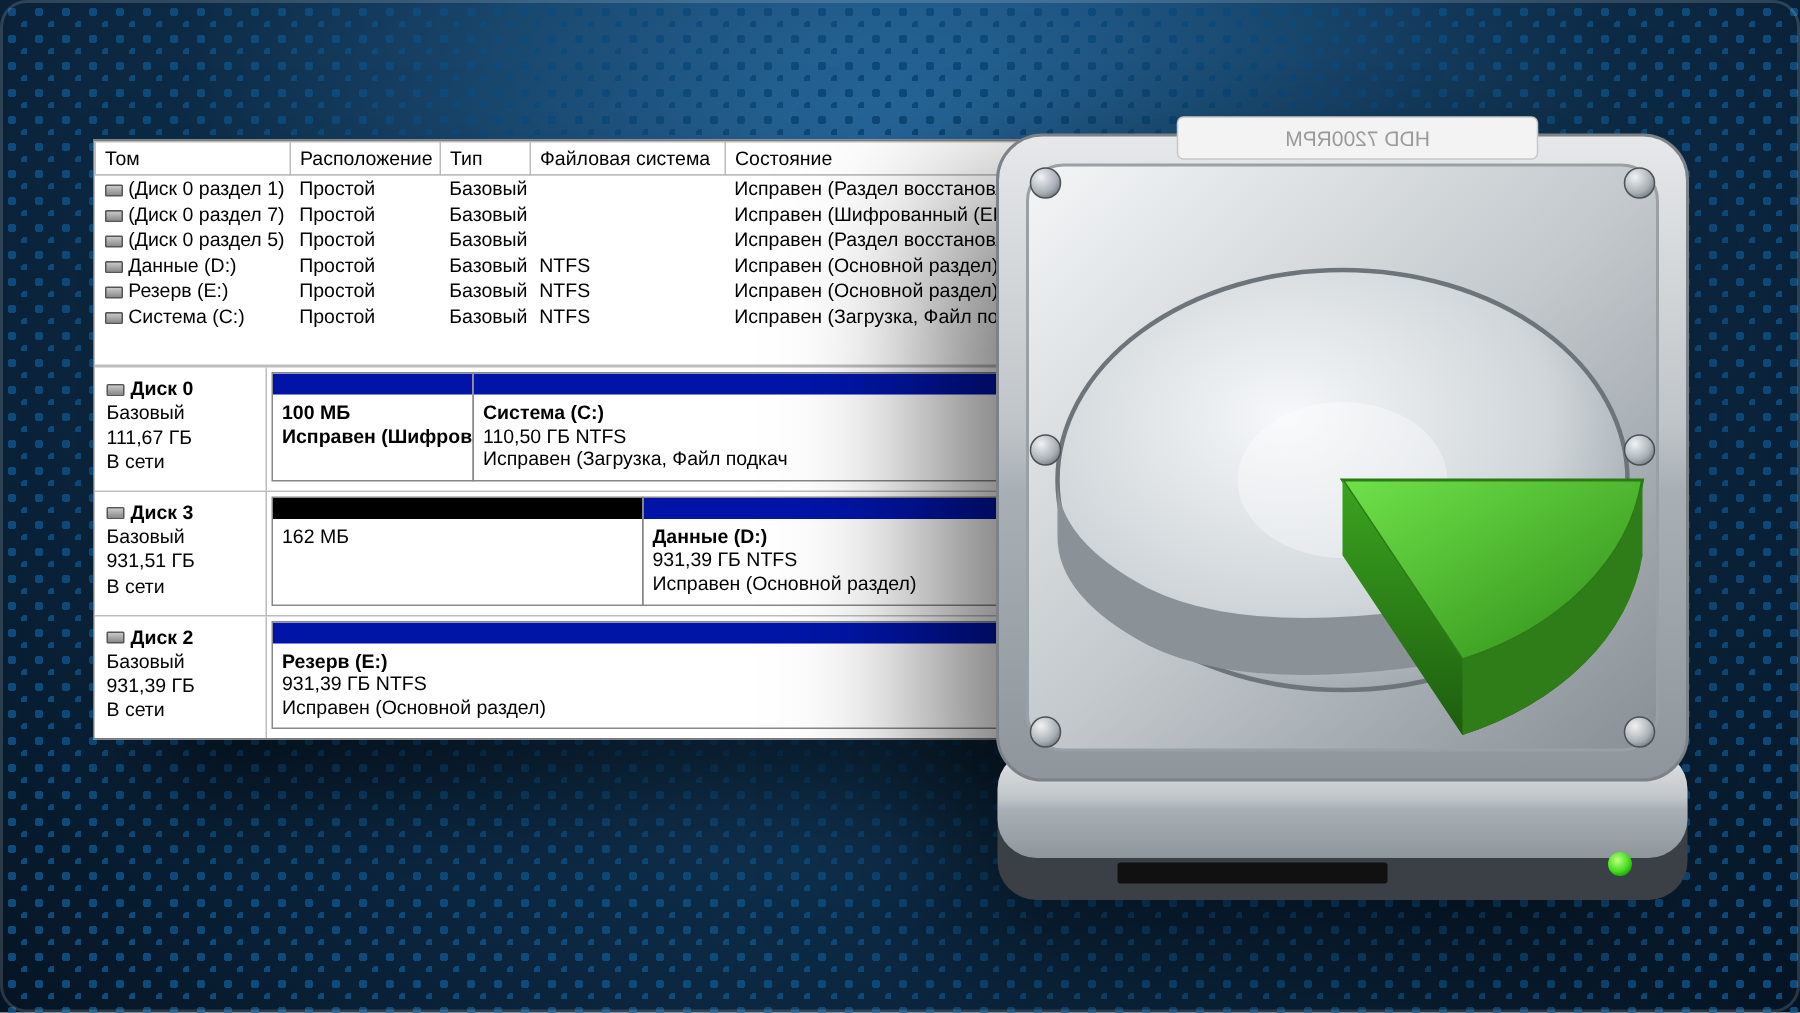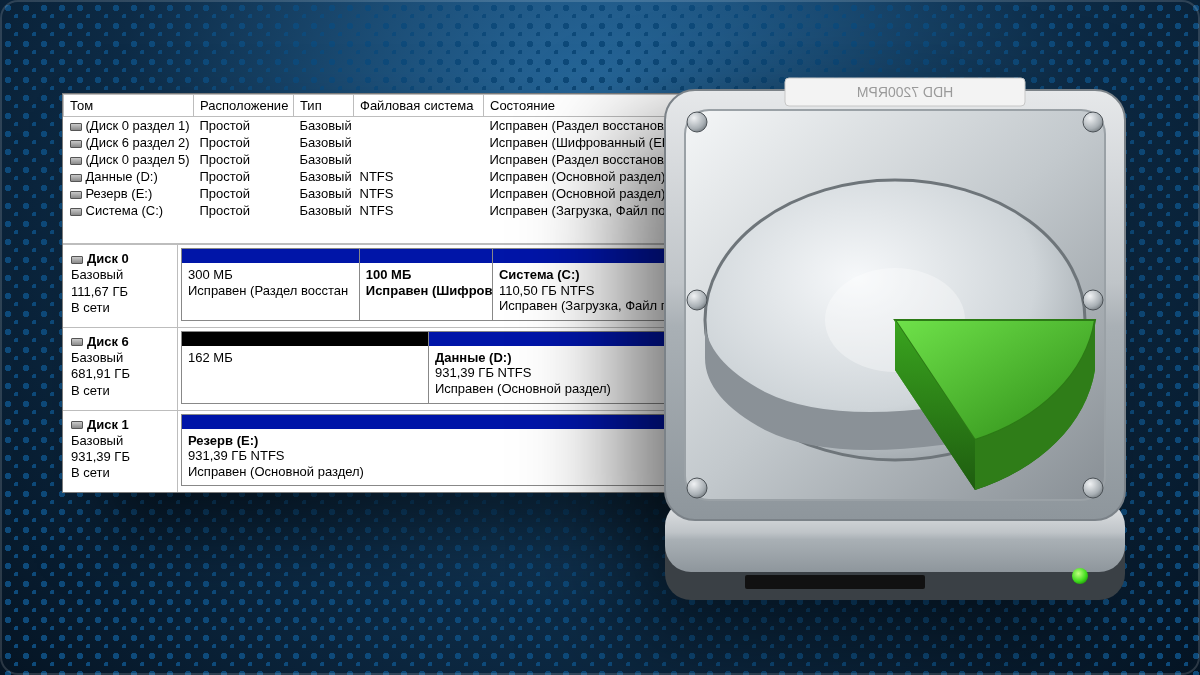--- a/index.html
+++ b/index.html
@@ -131,21 +131,21 @@
       </thead>
       <tbody id="vol-body">
           <tr>
             <td><span class="drv-icon"></span><span>(Диск 0 раздел 1)</span></td>
             <td>Простой</td>
             <td>Базовый</td>
             <td></td>
             <td>Исправен (Раздел восстановления)</td>
           </tr>
           <tr>
-            <td><span class="drv-icon"></span><span>(Диск 6 раздел 2)</span></td>
+            <td><span class="drv-icon"></span><span>(Диск 0 раздел 7)</span></td>
             <td>Простой</td>
             <td>Базовый</td>
             <td></td>
             <td>Исправен (Шифрованный (EFI) системн</td>
           </tr>
           <tr>
             <td><span class="drv-icon"></span><span>(Диск 0 раздел 5)</span></td>
             <td>Простой</td>
             <td>Базовый</td>
             <td></td>
@@ -178,49 +178,42 @@
 
   <div class="layout" id="disk-layout">
       <div class="disk-row">
         <div class="disk-info">
           <div class="name"><span class="drv-icon"></span><span>Диск 0</span></div>
           <div>Базовый</div>
           <div>111,67 ГБ</div>
           <div>В сети</div>
         </div>
         <div class="parts">
-          <div class="part" style="width: 180px;">
-            <div class="stripe stripe-blue"></div>
-            <div class="body">
-              <div>300 МБ</div>
-              <div>Исправен (Раздел восстан</div>
-            </div>
-          </div>
           <div class="part" style="width: 135px; font-weight: bold;">
             <div class="stripe stripe-blue"></div>
             <div class="body">
               <div>100 МБ</div>
               <div>Исправен (Шифрова</div>
             </div>
           </div>
           <div class="part" style="width: 430px;">
             <div class="stripe stripe-blue"></div>
             <div class="body">
               <div class="title">Система  (C:)</div>
               <div>110,50 ГБ NTFS</div>
               <div>Исправен (Загрузка, Файл подкач</div>
             </div>
           </div>
         </div>
       </div>
       <div class="disk-row">
         <div class="disk-info">
-          <div class="name"><span class="drv-icon"></span><span>Диск 6</span></div>
+          <div class="name"><span class="drv-icon"></span><span>Диск 3</span></div>
           <div>Базовый</div>
-          <div>681,91 ГБ</div>
+          <div>931,51 ГБ</div>
           <div>В сети</div>
         </div>
         <div class="parts">
           <div class="part" style="width: 250px;">
             <div class="stripe stripe-black"></div>
             <div class="body">
               <div>162 МБ</div>
             </div>
           </div>
           <div class="part" style="width: 495px;">
@@ -228,21 +221,21 @@
             <div class="body">
               <div class="title">Данные  (D:)</div>
               <div>931,39 ГБ NTFS</div>
               <div>Исправен (Основной раздел)</div>
             </div>
           </div>
         </div>
       </div>
       <div class="disk-row">
         <div class="disk-info">
-          <div class="name"><span class="drv-icon"></span><span>Диск 1</span></div>
+          <div class="name"><span class="drv-icon"></span><span>Диск 2</span></div>
           <div>Базовый</div>
           <div>931,39 ГБ</div>
           <div>В сети</div>
         </div>
         <div class="parts">
           <div class="part" style="width: 745px;">
             <div class="stripe stripe-blue"></div>
             <div class="body">
               <div class="title">Резерв  (E:)</div>
               <div>931,39 ГБ NTFS</div>

